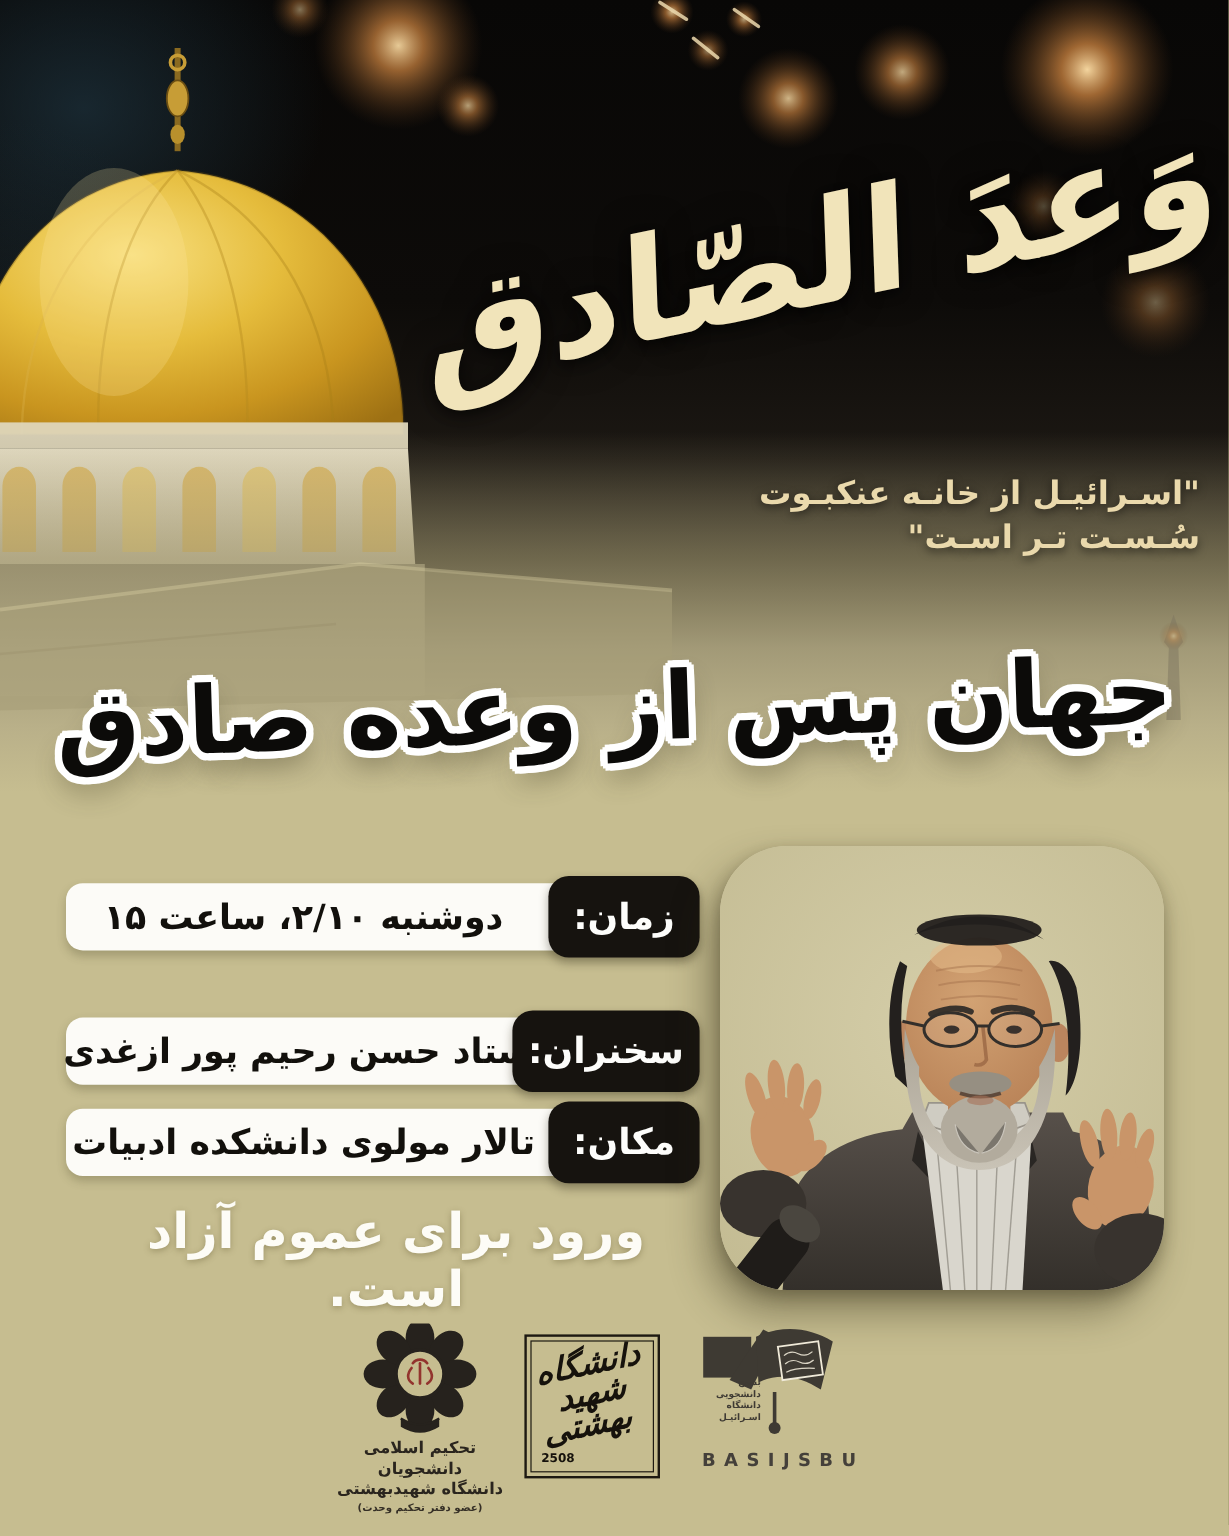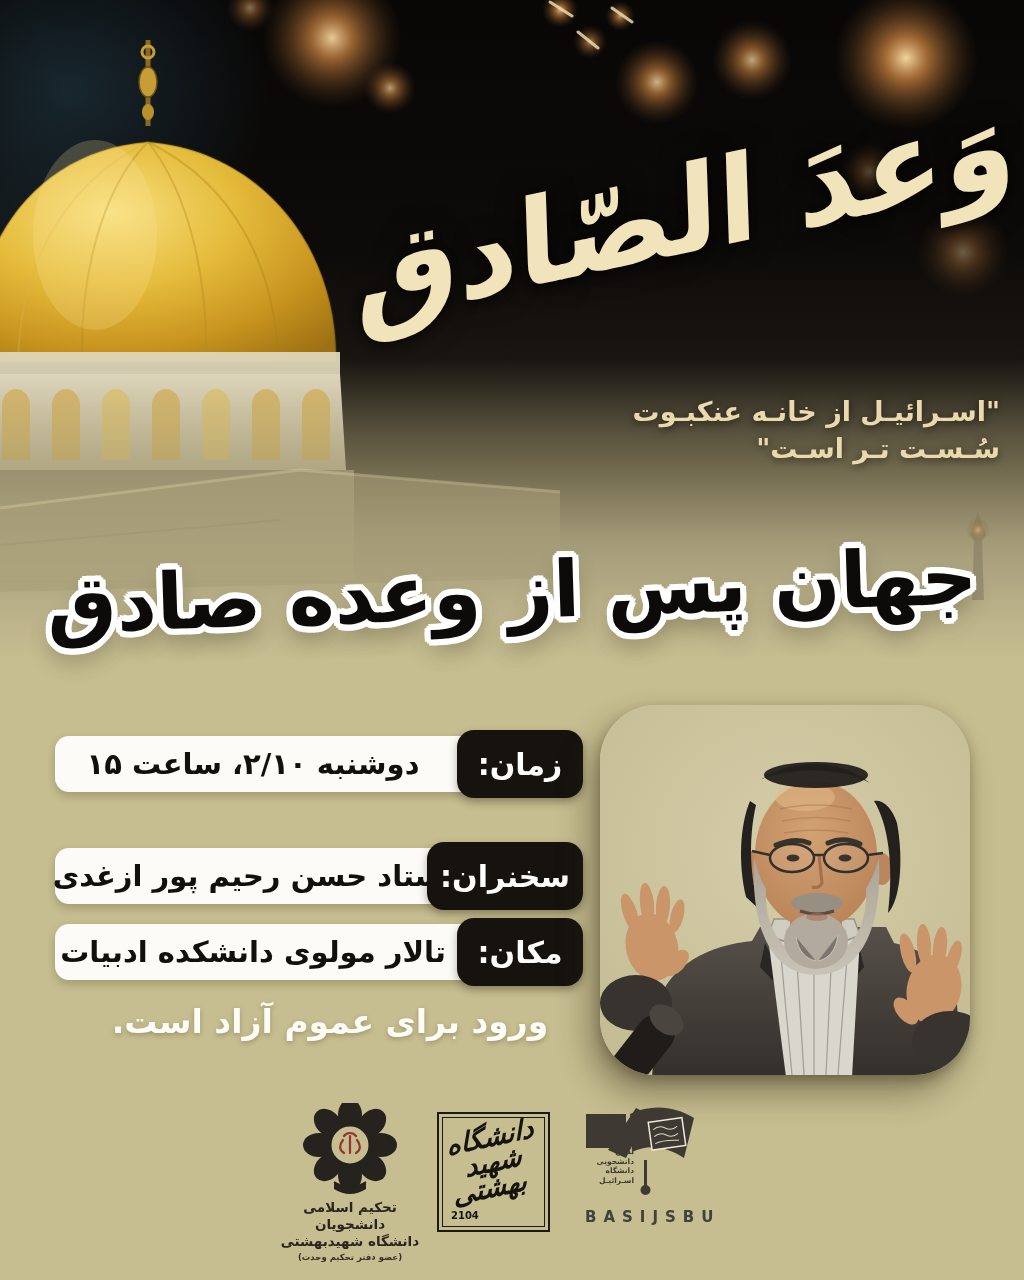--- a/index.html
+++ b/index.html
@@ -49,21 +49,21 @@
     box-shadow:0 4px 8px rgba(40,35,18,.35);
   }
   .row .value{
     position:absolute;left:6px;right:135px;top:0;bottom:0;
     display:flex;align-items:center;justify-content:center;direction:rtl;
     font-size:29px;font-weight:bold;color:#12100c;white-space:nowrap;
   }
   .free-entry{
     position:absolute;top:1002px;left:70px;width:520px;
     text-align:center;direction:rtl;
-    color:#fdfcf6;font-size:33px;font-weight:bold;
+    color:#fdfcf6;font-size:41px;font-weight:bold;
     text-shadow:0 2px 5px rgba(95,85,45,.4);
   }
   .photo{
     position:absolute;left:600px;top:705px;width:370px;height:370px;
     border-radius:56px;overflow:hidden;background:#cdc5a0;
     box-shadow:-10px 18px 32px rgba(45,40,20,.42), 0 5px 12px rgba(45,40,20,.3);
   }
   .photo svg{display:block;}
   .footer-logo{position:absolute;color:#28231d;}
   .logo-anjoman{left:272px;top:1103px;width:156px;text-align:center;}
@@ -365,21 +365,21 @@
     <div class="anj-sub">(عضو دفتر تحکیم وحدت)</div>
   </div>
 
   <div class="footer-logo logo-sbu">
     <div class="sbu-inner">
       <div class="sbu-stack">
         <div class="sbu-w sbu-w1">دانشگاه</div>
         <div class="sbu-w sbu-w2">شهید</div>
         <div class="sbu-w sbu-w3">بهشتی</div>
       </div>
-      <div class="sbu-year">2104</div>
+      <div class="sbu-year">2508</div>
     </div>
   </div>
 
   <div class="footer-logo logo-basij">
     <svg class="basij-flag" width="132" height="100" viewBox="0 0 132 100">
       <g fill="#3e3a33">
         <rect x="8" y="10" width="40" height="34"></rect>
         <polygon points="30,46 58,4 70,10 48,54"></polygon>
         <path d="M52 10 C74 0 96 2 116 14 L106 54 C88 42 70 40 54 48 Z"></path>
         <rect x="66" y="56" width="3" height="26"></rect>

